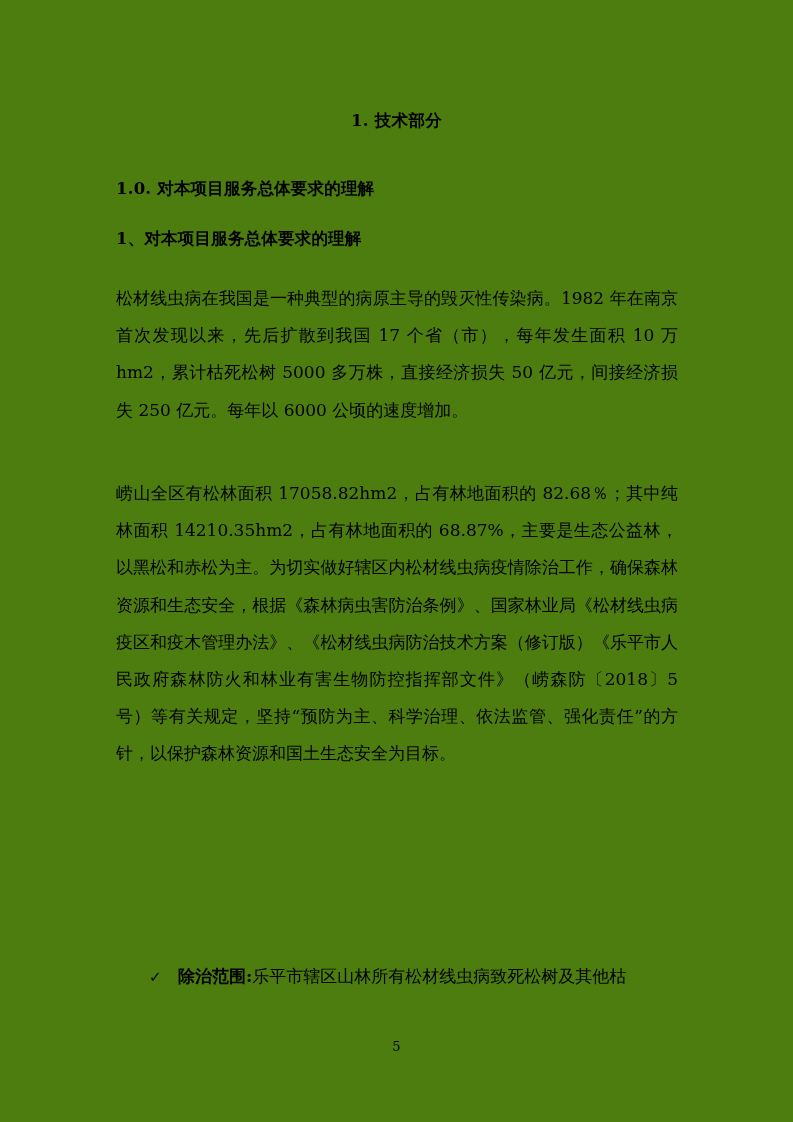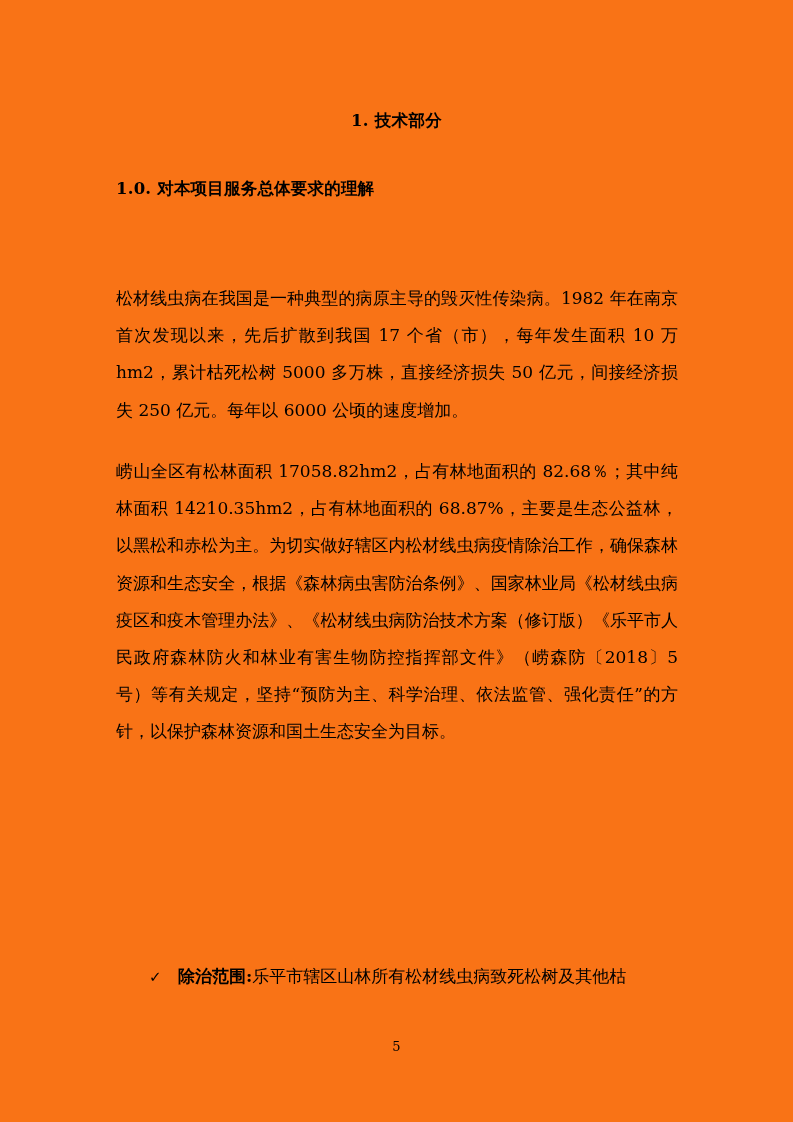--- a/index.html
+++ b/index.html
@@ -8,21 +8,21 @@
     background: #ffffff;
   }
   body {
     font-family: "DejaVu Serif", "Liberation Serif", serif;
     color: #000000;
   }
   .page {
     position: relative;
     width: 793px;
     height: 1122px;
-    background: #f97316;
+    background: #4d7c0f;
     overflow: hidden;
     box-sizing: border-box;
   }
   .doc-title {
     margin: 0;
     padding: 0;
     text-align: center;
     font-weight: bold;
     font-size: 16.5px;
     line-height: 30px;
@@ -50,21 +50,21 @@
     width: 562px;
     font-size: 17px;
     line-height: 37.2px;
     text-align: justify;
     text-justify: inter-ideograph;
     text-align-last: left;
     letter-spacing: 0px;
     margin-top: 16px;
   }
   .para.p1 { top: 264px; }
-  .para.p2 { top: 437px; }
+  .para.p2 { top: 459px; }
   .para.p3 { top: 822px; }
 
   .bullet-line {
     position: absolute;
     left: 116px;
     top: 958px;
     width: 562px;
     font-size: 17px;
     line-height: 37.2px;
   }
@@ -98,20 +98,21 @@
 </style>
 </head>
 <body>
 
 <div class="page">
 
   <h1 class="doc-title">1.  技术部分</h1>
 
   <h2 class="heading2 h-a">1.0. 对本项目服务总体要求的理解</h2>
 
+  <h2 class="heading2 h-b">1、对本项目服务总体要求的理解</h2>
 
   <p class="para p1">松材线虫病在我国是一种典型的病原主导的毁灭性传染病。1982 年在南京首次发现以来，先后扩散到我国 17 个省（市），每年发生面积 10 万 hm2，累计枯死松树 5000 多万株，直接经济损失 50 亿元，间接经济损失 250 亿元。每年以 6000 公顷的速度增加。</p>
 
   <p class="para p2">崂山全区有松林面积 17058.82hm2，占有林地面积的 82.68％；其中纯林面积 14210.35hm2，占有林地面积的 68.87%，主要是生态公益林，以黑松和赤松为主。为切实做好辖区内松材线虫病疫情除治工作，确保森林资源和生态安全，根据《森林病虫害防治条例》、国家林业局《松材线虫病疫区和疫木管理办法》、《松材线虫病防治技术方案（修订版）《乐平市人民政府森林防火和林业有害生物防控指挥部文件》（崂森防〔2018〕5 号）等有关规定，坚持“预防为主、科学治理、依法监管、强化责任”的方针，以保护森林资源和国土生态安全为目标。</p>
 
 
   <div class="bullet-line">
     <div class="bullet-row">
       <span class="bullet-mark">✓</span>
       <span class="bullet-text"><span class="bullet-label">除治范围:</span><span>乐平市辖区山林所有松材线虫病致死松树及其他枯</span></span>

